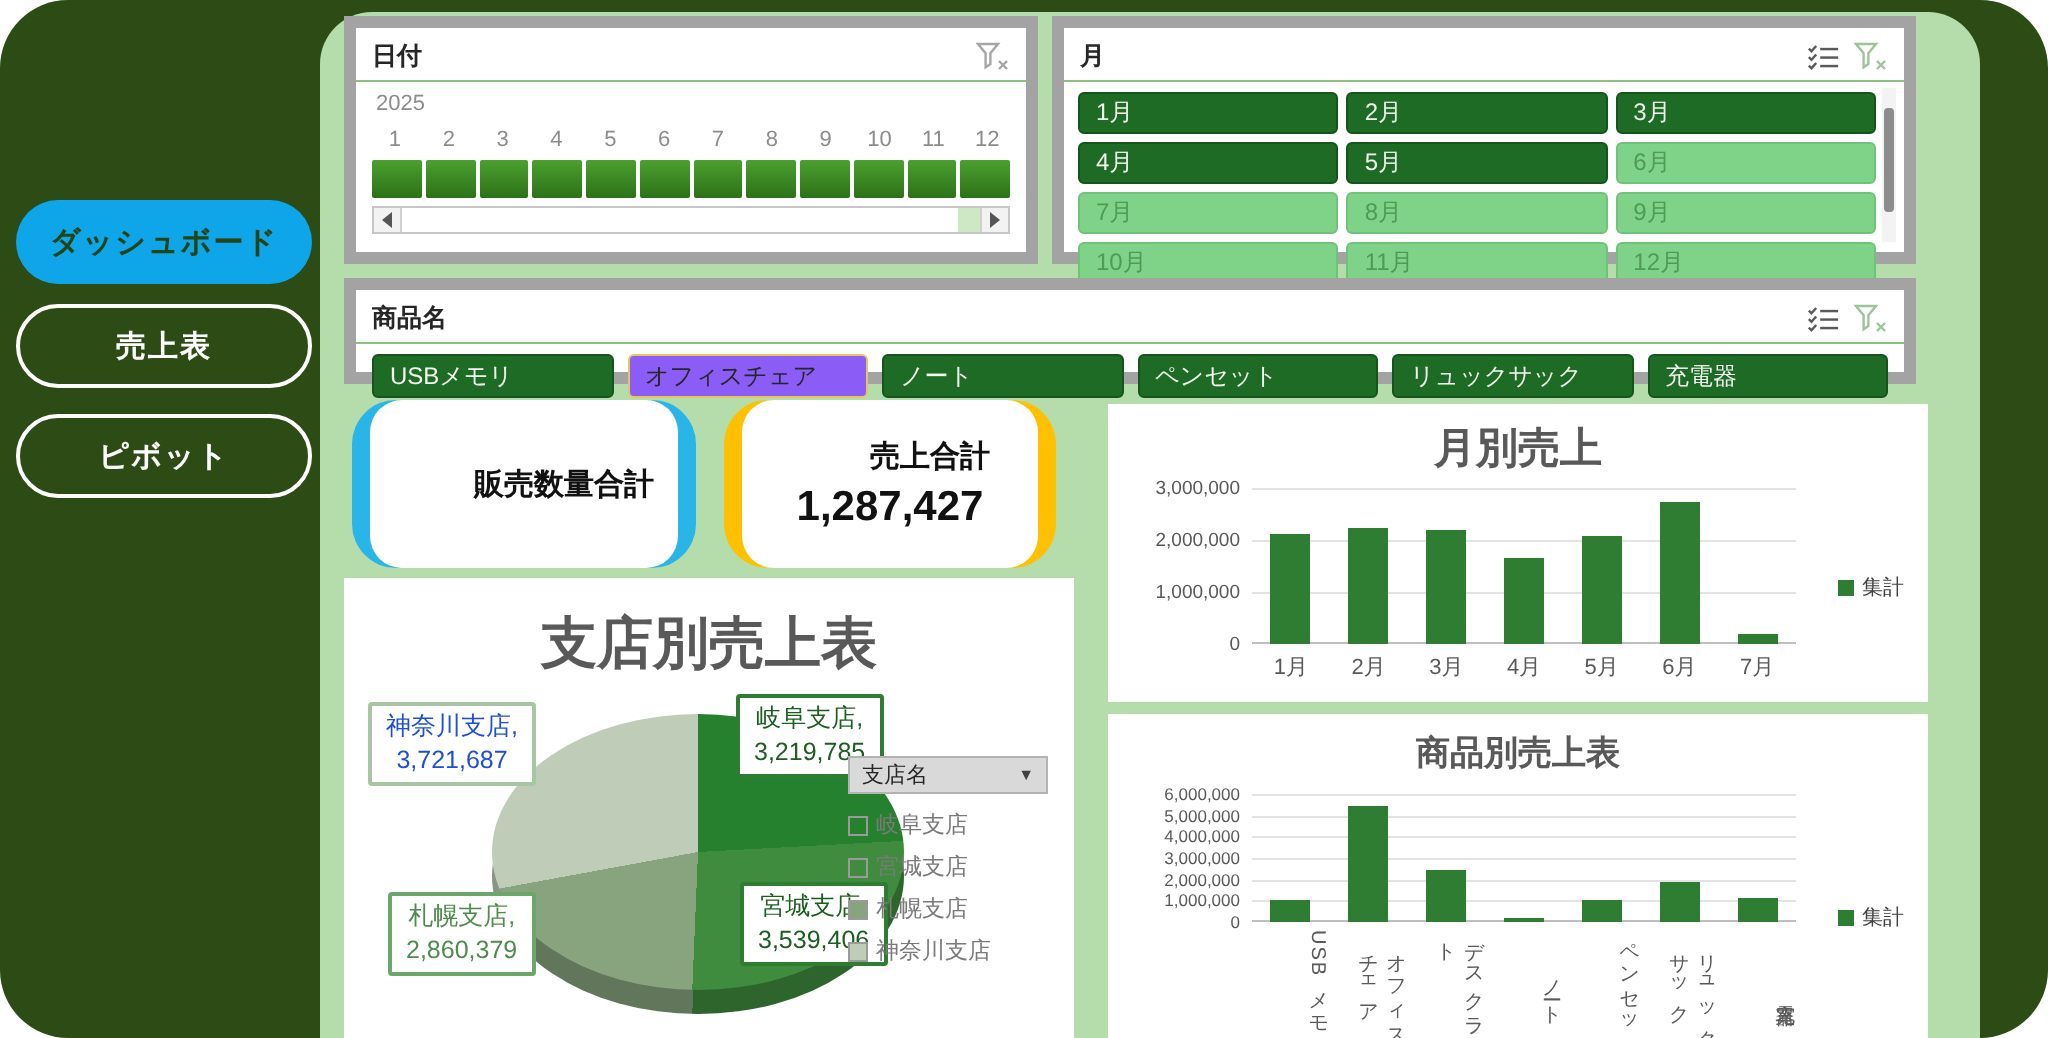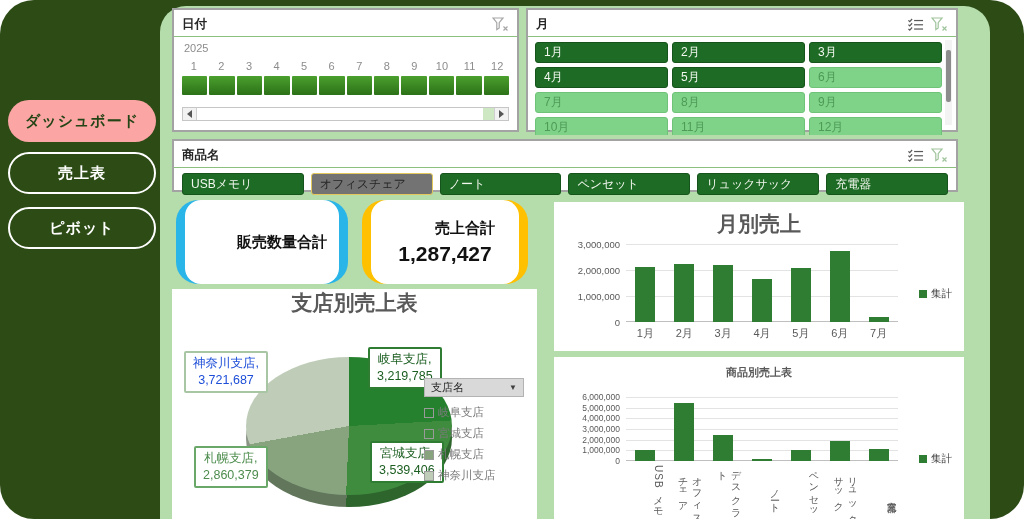--- a/index.html
+++ b/index.html
@@ -5,24 +5,24 @@
   html,body{margin:0;padding:0;}
   body{width:1024px;height:519px;position:relative;overflow:hidden;background:#ffffff;
        font-family:"Liberation Sans","DejaVu Sans",sans-serif;}
   .frame{position:absolute;inset:0;background:#2c4b15;border-radius:34px;}
   .board{position:absolute;left:160px;top:6px;width:830px;height:513px;
          background:#b5dcab;border-radius:26px 26px 0 0;}
   
   .side-btn{position:absolute;left:8px;width:148px;height:42px;border-radius:22px;
             display:flex;align-items:center;justify-content:center;
             font-weight:700;font-size:15px;letter-spacing:1px;cursor:pointer;box-sizing:border-box;}
-  .side-btn.active{background:#fca5a5;color:#234415;}
+  .side-btn.active{background:#0ea5e9;color:#234415;}
   .side-btn.ghost{background:transparent;border:2.5px solid #ffffff;color:#ffffff;}
   
-  .card{position:absolute;background:#ffffff;border:2px solid #a3a3a3;box-sizing:border-box;}
+  .card{position:absolute;background:#ffffff;border:6px solid #a3a3a3;box-sizing:border-box;}
   .slicer-head{display:flex;align-items:center;height:24px;padding:2px 8px 0 8px;
                border-bottom:1px solid #8cc07f;}
   .slicer-title{font-size:12.5px;font-weight:700;color:#262626;flex:1;}
   .head-icon{width:17px;height:15px;margin-left:7px;}
   
   .tl-year{font-size:11px;color:#8c8c8c;padding:5px 10px 0 10px;}
   .tl-ticks{display:flex;padding:6px 6px 2px 6px;}
   .tl-ticks span{flex:1;font-size:11px;color:#8c8c8c;text-align:center;}
   .tl-bar{display:flex;gap:2px;margin:2px 8px 0 8px;height:19px;}
   .tl-bar div{flex:1;background:linear-gradient(#4ba02e,#2c7118);border-radius:1px;}
@@ -43,21 +43,21 @@
          font-size:12px;box-sizing:border-box;cursor:pointer;}
   .m-btn.sel{background:#1d6b24;color:#f2f7ef;border:1px solid #15541b;}
   .m-btn.uns{background:#7fd389;color:#4e9a56;border:1px solid #6fc379;}
   .v-scroll{position:absolute;right:4px;top:30px;bottom:5px;width:7px;background:#f3f3f3;}
   .v-thumb{position:absolute;left:1px;width:5px;top:10px;height:52px;background:#8c8c8c;border-radius:2px;}
   
   .p-row{display:flex;gap:7px;margin:5px 8px 0 8px;}
   .p-btn{flex:1;height:22px;border-radius:3px;display:flex;align-items:center;padding:0 8px;
          font-size:12px;box-sizing:border-box;cursor:pointer;}
   .p-btn.sel{background:#1d6b24;color:#f2f7ef;border:1px solid #15541b;}
-  .p-btn.hl{background:#737373;color:#262626;border:1px solid #e3c95c;}
+  .p-btn.hl{background:#8b5cf6;color:#262626;border:1px solid #e3c95c;}
   
   .kpi{position:absolute;height:84px;border-radius:22px;}
   .kpi .inner{position:absolute;top:0;bottom:0;left:9px;right:9px;background:#ffffff;
               border-radius:16px;display:flex;flex-direction:column;align-items:center;justify-content:center;}
   .kpi .lab{font-size:15px;font-weight:700;color:#111;padding-left:40px;}
   .kpi .val{font-size:21px;font-weight:700;color:#111;margin-top:4px;}
   
   .c-title{text-align:center;font-weight:700;color:#595959;}
   .plot{position:absolute;}
   .gridline{position:absolute;left:0;right:0;height:1px;background:#e3e3e3;}
@@ -214,21 +214,21 @@
   </div>
 </div>
 <div class="kpi" style="left: 362px; top: 200px; width: 166px; background: rgb(255, 192, 0);" id="kpi1">
   <div class="inner">
     <div class="lab">売上合計</div>
     <div class="val">1,287,427</div>
   </div>
 </div>
 
 <div class="card" style="left:172px;top:289px;width:365px;height:230px;overflow:hidden;border:none;">
-  <div class="c-title" style="font-size:21px;">支店別売上表</div>
+  <div class="c-title" style="margin-top:14px;font-size:28px;">支店別売上表</div>
   <div class="pie-side" id="pie-side" style="left: 74px; top: 80px; width: 206px; height: 138px; background: conic-gradient(rgb(38, 129, 46) 0deg, rgb(38, 129, 46) 86.8826deg, rgb(63, 140, 63) 86.8826deg, rgb(63, 140, 63) 182.39deg, rgb(135, 164, 127) 182.39deg, rgb(135, 164, 127) 259.574deg, rgb(191, 205, 184) 259.574deg, rgb(191, 205, 184) 360deg);"></div>
   <div class="pie" id="pie" style="left: 74px; top: 68px; width: 206px; height: 138px; background: conic-gradient(rgb(38, 129, 46) 0deg, rgb(38, 129, 46) 86.8826deg, rgb(63, 140, 63) 86.8826deg, rgb(63, 140, 63) 182.39deg, rgb(135, 164, 127) 182.39deg, rgb(135, 164, 127) 259.574deg, rgb(191, 205, 184) 259.574deg, rgb(191, 205, 184) 360deg);"></div>
   <div id="pie-labels">
       <div class="plabel" style="left: 196px; top: 58px; color: rgb(27, 94, 32); border-color: rgb(46, 125, 50);">岐阜支店,<br>3,219,785</div>
       <div class="plabel" style="left: 198px; top: 152px; color: rgb(27, 94, 32); border-color: rgb(46, 125, 50);">宮城支店,<br>3,539,406</div>
       <div class="plabel" style="left: 22px; top: 157px; color: rgb(77, 140, 77); border-color: rgb(106, 168, 106);">札幌支店,<br>2,860,379</div>
       <div class="plabel" style="left: 12px; top: 62px; color: #1d4ed8; border-color: rgb(168, 198, 163);">神奈川支店,<br>3,721,687</div>
     </div>
   <div class="pleg-dd" style="left:252px;top:89px;justify-content:flex-end;">
     <span>支店名</span>
@@ -300,21 +300,21 @@
       <span>6月</span>
       <span>7月</span>
     </div>
   <div class="legend" style="right:12px;top:85px;">
     <span class="sq" style="background: rgb(46, 125, 50);"></span>
     <span>集計</span>
   </div>
 </div>
 
 <div class="card" style="left:554px;top:357px;width:410px;height:162px;overflow:hidden;border:none;" id="chart2">
-  <div class="c-title" style="margin-top:8px;font-size:11px;">商品別売上表</div>
+  <div class="c-title" style="margin-top:8px;font-size:17px;">商品別売上表</div>
   <div class="yticks">
       <div class="ytick" style="left: 0px; width: 66px; top: 35px; font-size: 8.5px;">6,000,000</div>
       <div class="ytick" style="left: 0px; width: 66px; top: 45.6667px; font-size: 8.5px;">5,000,000</div>
       <div class="ytick" style="left: 0px; width: 66px; top: 56.3333px; font-size: 8.5px;">4,000,000</div>
       <div class="ytick" style="left: 0px; width: 66px; top: 67px; font-size: 8.5px;">3,000,000</div>
       <div class="ytick" style="left: 0px; width: 66px; top: 77.6667px; font-size: 8.5px;">2,000,000</div>
       <div class="ytick" style="left: 0px; width: 66px; top: 88.3333px; font-size: 8.5px;">1,000,000</div>
       <div class="ytick" style="left: 0px; width: 66px; top: 99px; font-size: 8.5px;">0</div>
     </div>
   <div class="plot" style="left:72px;top:40px;width:272px;height:64px;">

